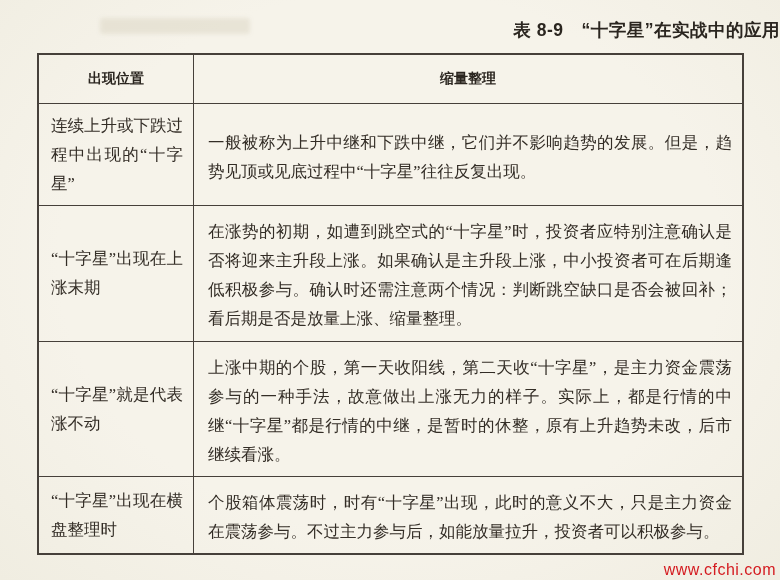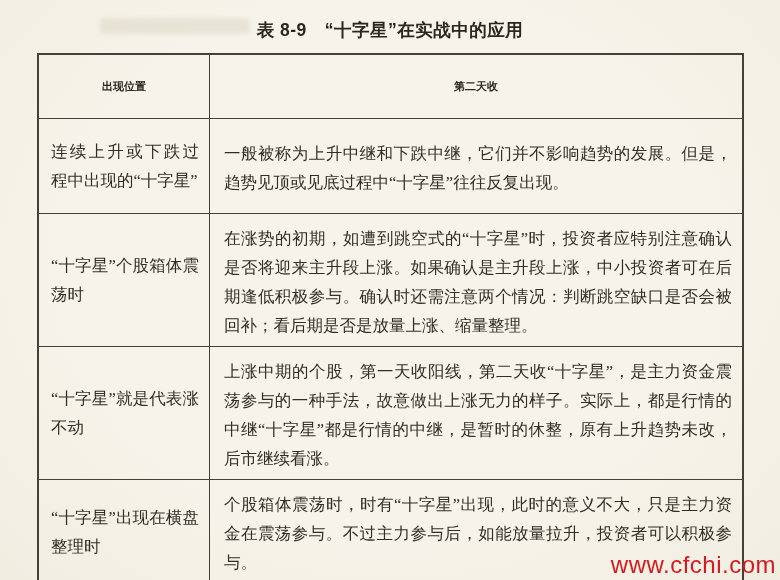--- a/index.html
+++ b/index.html
@@ -25,21 +25,21 @@
     background: #d8d2bf;
     opacity: 0.45;
     filter: blur(2px);
     border-radius: 3px;
   }
   .title {
     position: absolute;
     top: 18px;
     left: 0;
     width: 780px;
-    text-align: center;
+    text-align: right;
     font-family: "Liberation Sans", "DejaVu Sans", sans-serif;
     font-weight: bold;
     font-size: 17.5px;
     letter-spacing: 0.5px;
     color: #2b2620;
   }
   table.doji {
     position: absolute;
     left: 37px;
     top: 53px;
@@ -51,26 +51,26 @@
   table.doji, table.doji th, table.doji td {
     border: 1.6px solid #46403a;
   }
   table.doji {
     border-width: 2.5px;
   }
   th.col-position { width: 146px; }
   th {
     font-family: "Liberation Sans", "DejaVu Sans", sans-serif;
     font-weight: bold;
-    font-size: 11px;
+    font-size: 14px;
     text-align: center;
     vertical-align: middle;
     height: 39px;
     color: #2b2620;
-    padding: 12px;
+    padding: 4px;
   }
   td {
     vertical-align: middle;
     font-size: 16.5px;
     line-height: 29px;
     color: #332d26;
   }
   td.pos {
     padding: 6px 10px 6px 12px;
     text-align: justify;
@@ -84,46 +84,46 @@
   tr.r1 { height: 95px; margin-top: 47px; }
   tr.r2 { height: 114px; }
   tr.r3 { height: 95px; }
   tr.r4 { height: 92px; }
   tr.r5 { height: 67px; }
   .watermark {
     position: absolute;
     right: 4px;
     bottom: 1px;
     font-family: "Liberation Sans", "DejaVu Sans", sans-serif;
-    font-size: 24px;
+    font-size: 16px;
     color: #d41b20;
     letter-spacing: 0.5px;
   }
 </style>
 </head>
 <body>
 
 <div class="page">
 
   <div class="title">表 8-9　“十字星”在实战中的应用</div>
 
   <table class="doji">
     <tbody>
         <tr>
       <th class="col-position">出现位置</th>
-      <th>第二天收</th>
+      <th>缩量整理</th>
     </tr>
 
     <tr class="r1">
       <td class="pos">连续上升或下跌过程中出现的“十字星”</td>
       <td class="meaning">一般被称为上升中继和下跌中继，它们并不影响趋势的发展。但是，趋势见顶或见底过程中“十字星”往往反复出现。</td>
     </tr>
 
     <tr class="r2">
-      <td class="pos">“十字星”个股箱体震荡时</td>
+      <td class="pos">“十字星”出现在上涨末期</td>
       <td class="meaning">在涨势的初期，如遭到跳空式的“十字星”时，投资者应特别注意确认是否将迎来主升段上涨。如果确认是主升段上涨，中小投资者可在后期逢低积极参与。确认时还需注意两个情况：判断跳空缺口是否会被回补；看后期是否是放量上涨、缩量整理。</td>
     </tr>
 
     <tr class="r3">
       <td class="pos">“十字星”就是代表涨不动</td>
       <td class="meaning">上涨中期的个股，第一天收阳线，第二天收“十字星”，是主力资金震荡参与的一种手法，故意做出上涨无力的样子。实际上，都是行情的中继“十字星”都是行情的中继，是暂时的休整，原有上升趋势未改，后市继续看涨。</td>
     </tr>
 
 
     <tr class="r5">

